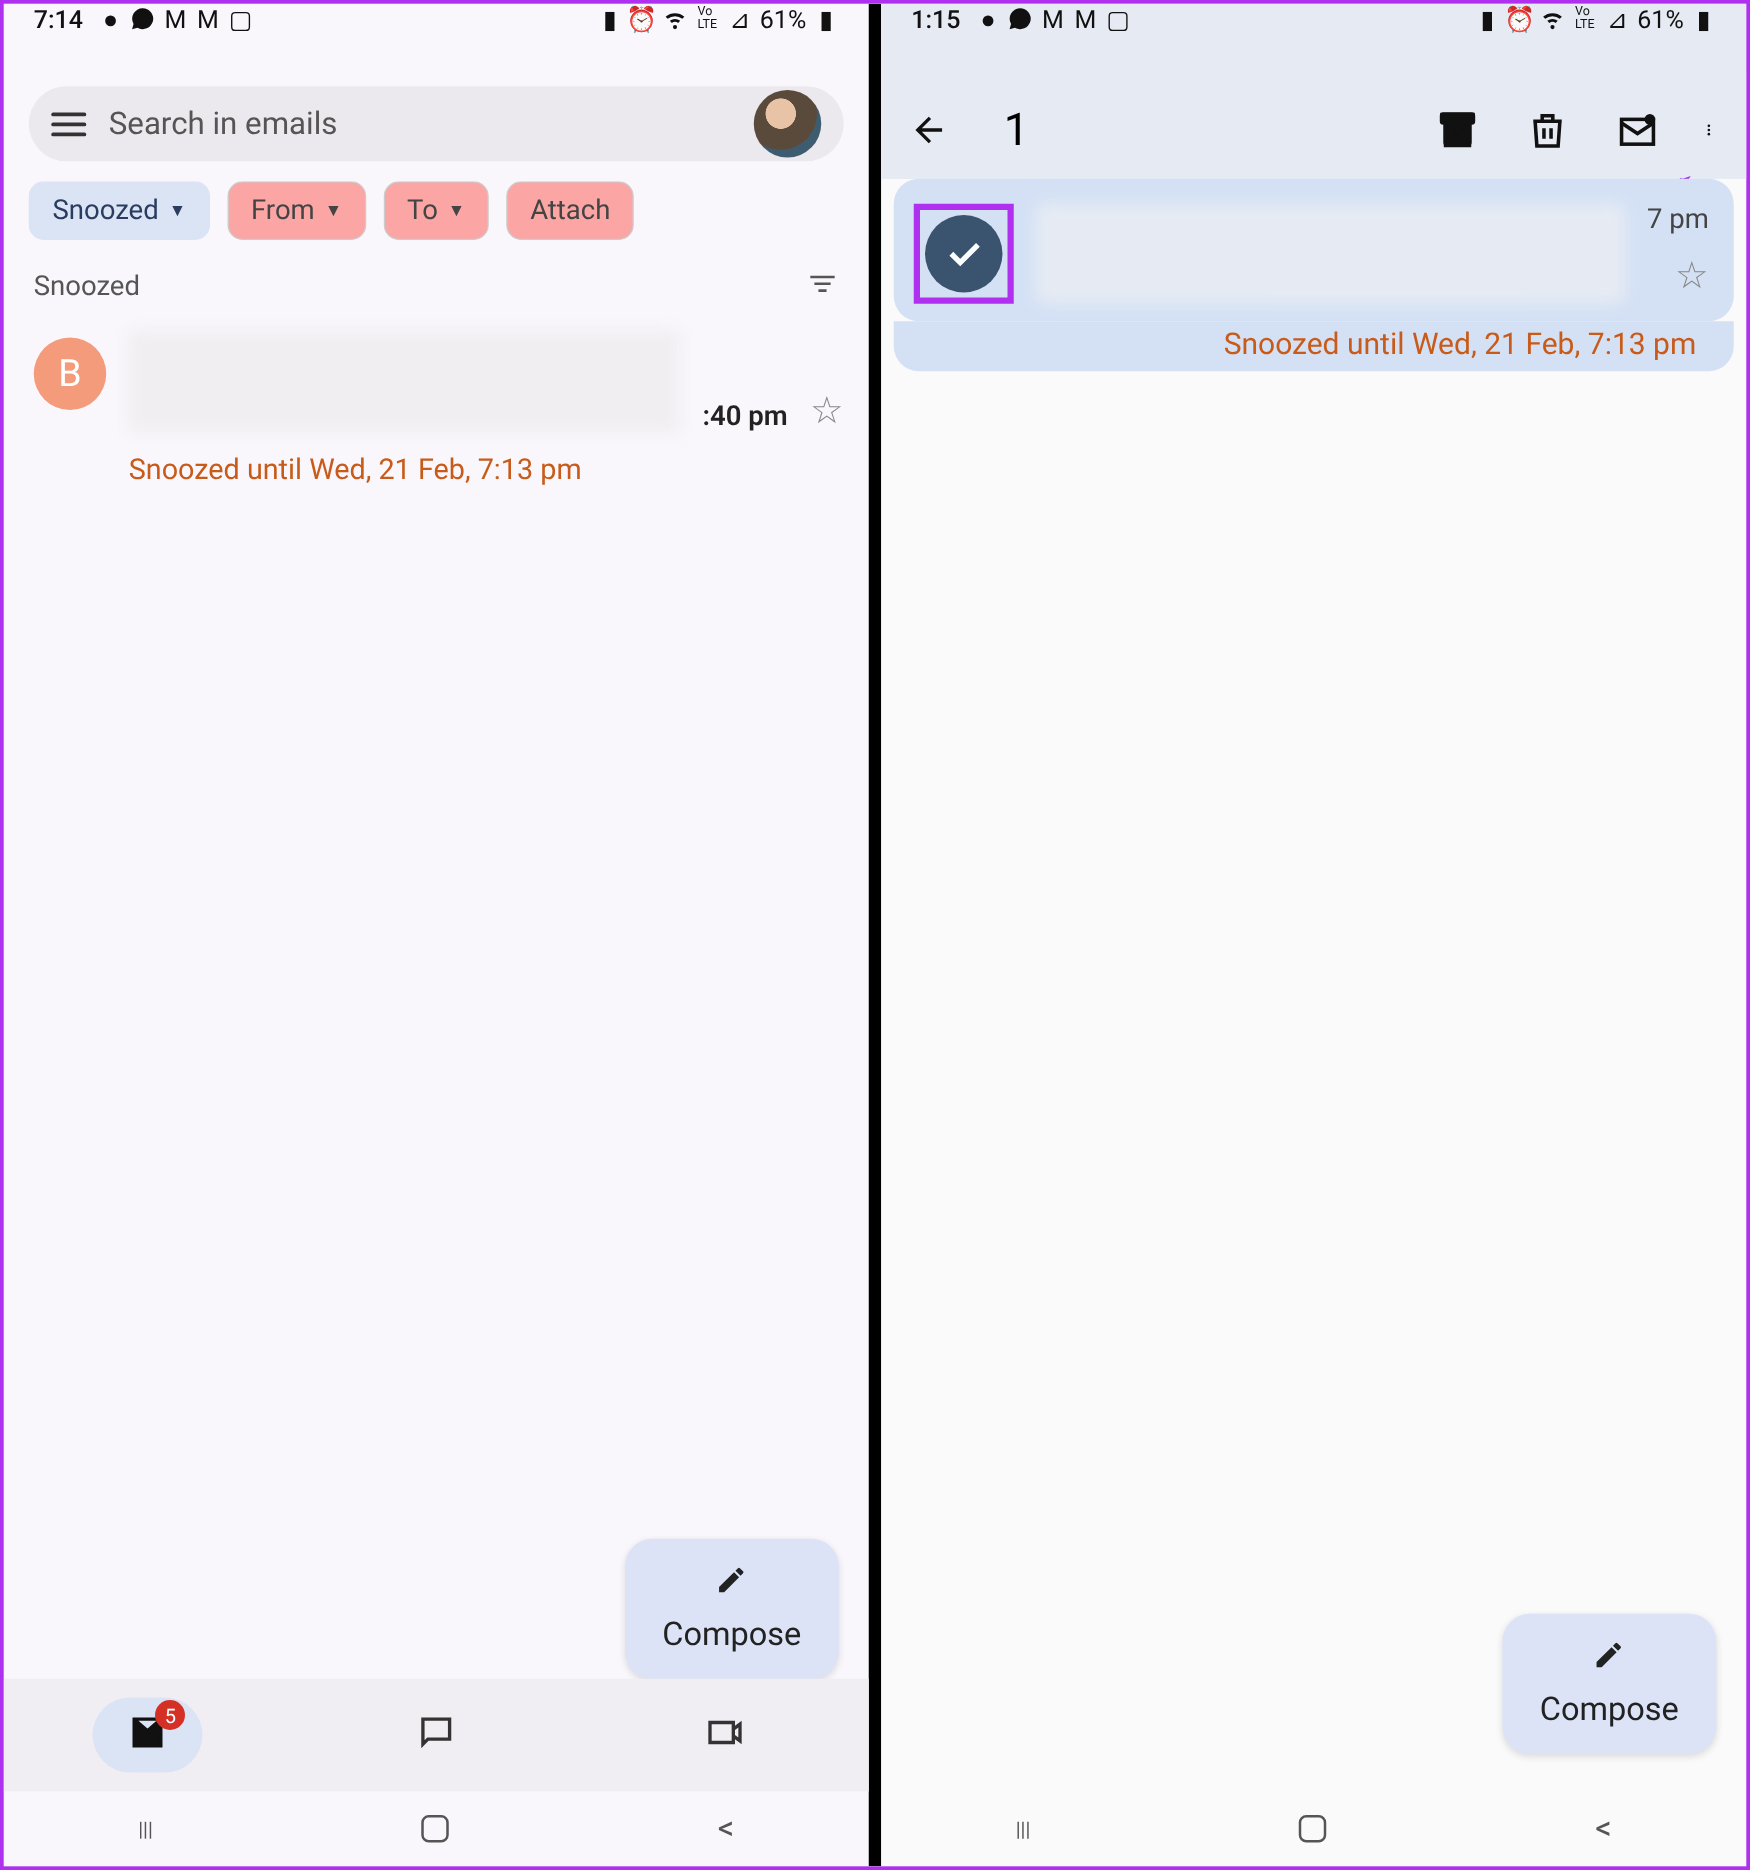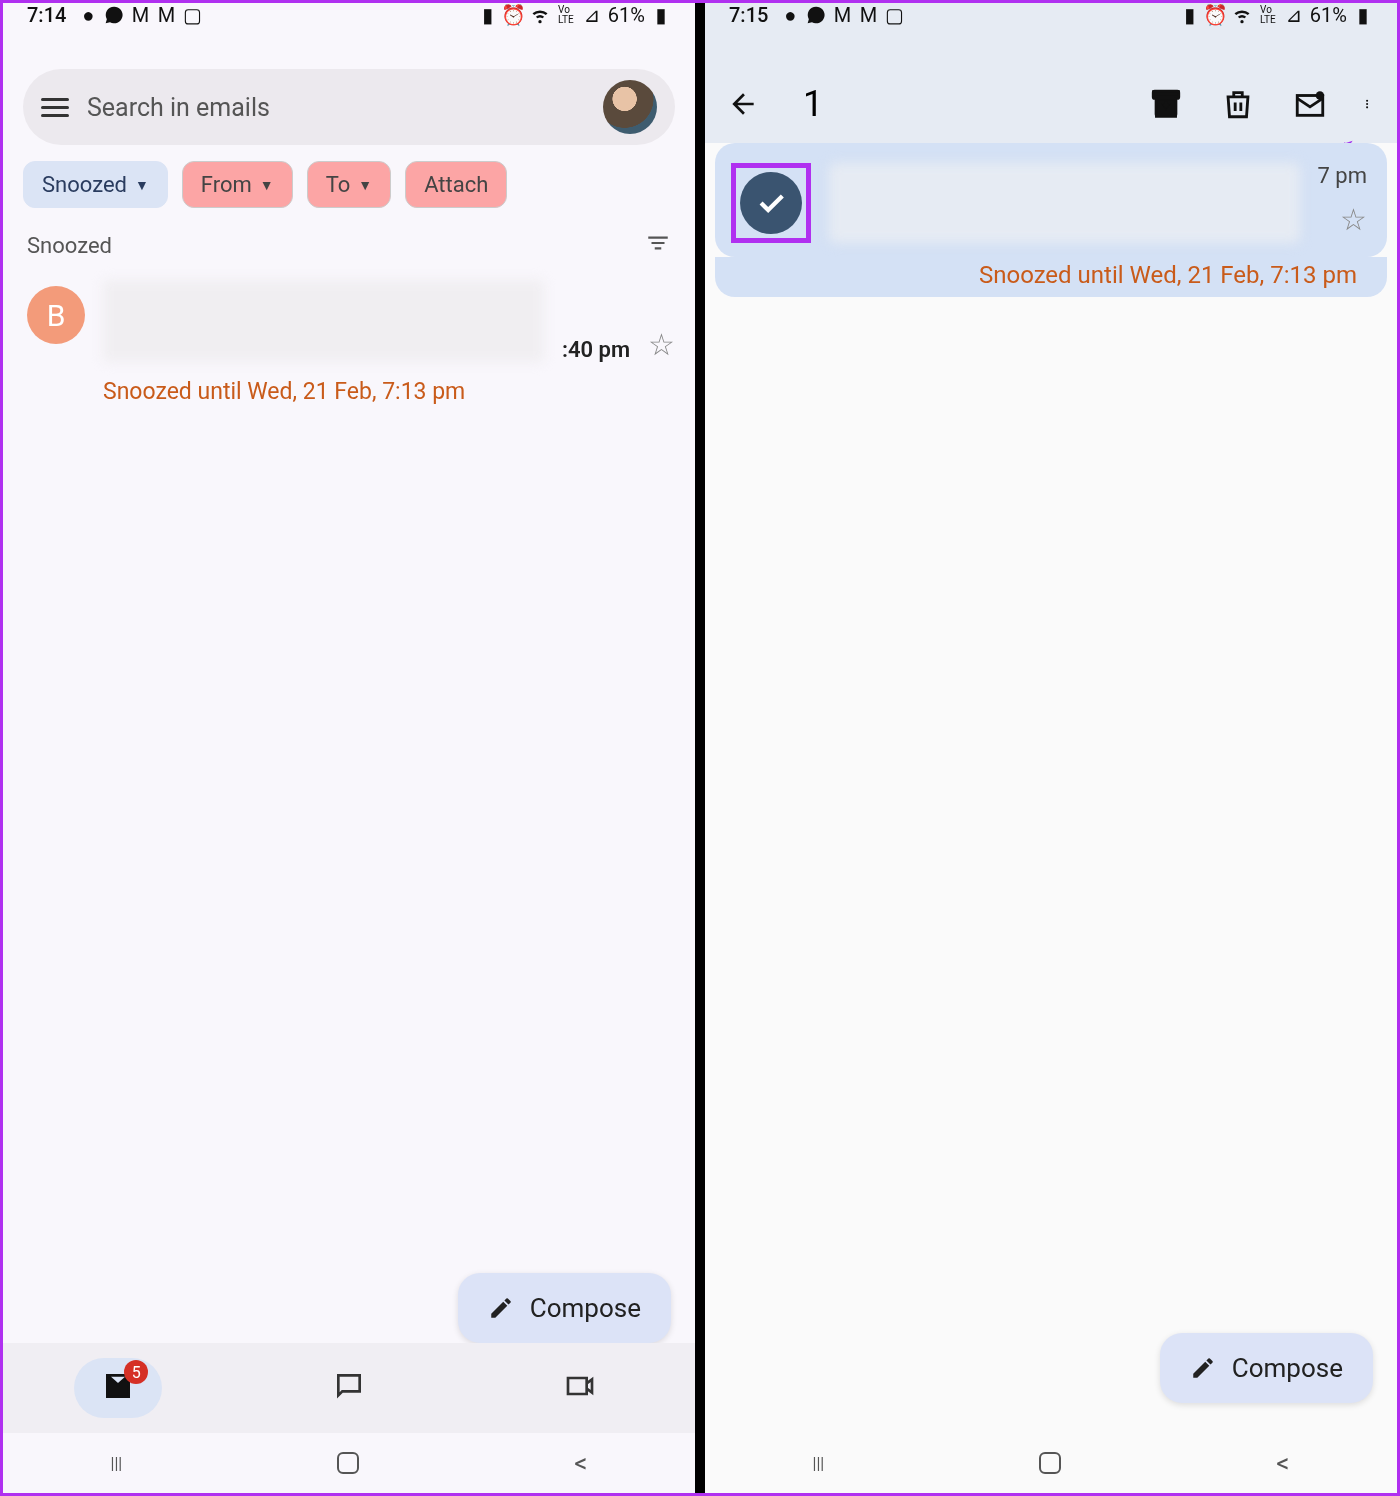--- a/index.html
+++ b/index.html
@@ -33,21 +33,21 @@
   }
   .status-left, .status-right { display: flex; align-items: center; gap: 6px; }
   .status-left .time { font-weight: 500; margin-right: 6px; }
   .tiny-icon { width: 20px; height: 20px; display:inline-flex; align-items:center; justify-content:center;}
   
   
   .search-bar {
     margin: 10px 20px 16px;
     background: #ece9ee;
     border-radius: 40px;
-    height: 76px;
+    height: 60px;
     display: flex;
     align-items: center;
     padding: 0 18px;
     gap: 18px;
   }
   .hamburger { width: 28px; display:flex; flex-direction:column; gap:5px;}
   .hamburger span{height:3px;background:#333;border-radius:2px;}
   .search-text { font-size: 25px; color: #555; flex:1; }
   .avatar {
     width: 54px; height: 54px; border-radius: 50%;
@@ -92,20 +92,21 @@
   .snooze-text { color:#c95b1a; font-size:23px; padding-left:100px; margin-top:6px; }
   
   
   .compose-btn {
     position:absolute; right:24px;
     background:#dce3f7; border-radius:22px;
     padding: 20px 30px;
     display:flex; align-items:center; gap:16px;
     font-size:26px; color:#222;
     box-shadow: 0 2px 6px rgba(0,0,0,0.12);
+    flex-direction: column;
   }
   .compose-left { bottom: 150px; }
   .compose-right { bottom: 90px; }
   
   
   .bottom-nav {
     position:absolute; bottom:60px; left:0; right:0;
     height: 90px; background:#f0eef3;
     display:flex; justify-content:space-around; align-items:center;
   }
@@ -279,21 +280,21 @@
     <span>|||</span>
     <span style="border:2px solid #555;border-radius:6px;width:22px;height:22px;display:inline-block;"></span>
     <span style="font-size:26px;">&lt;</span>
   </div>
 </div>
 
 <div class="phone right">
   <div class="top-region">
   <div class="status-bar">
     <div class="status-left">
-      <span class="time">7:15</span>
+      <span class="time">1:15</span>
       <span class="tiny-icon">●</span>
       <span class="tiny-icon">
             <svg viewBox="0 0 24 24">
               <path fill="#111" d="M12 2a10 10 0 00-8.6 15L2 22l5.2-1.4A10 10 0 1012 2z"></path>
             </svg>
           </span>
       <span class="tiny-icon">M</span>
       <span class="tiny-icon">M</span>
       <span class="tiny-icon">▢</span>
     </div>

